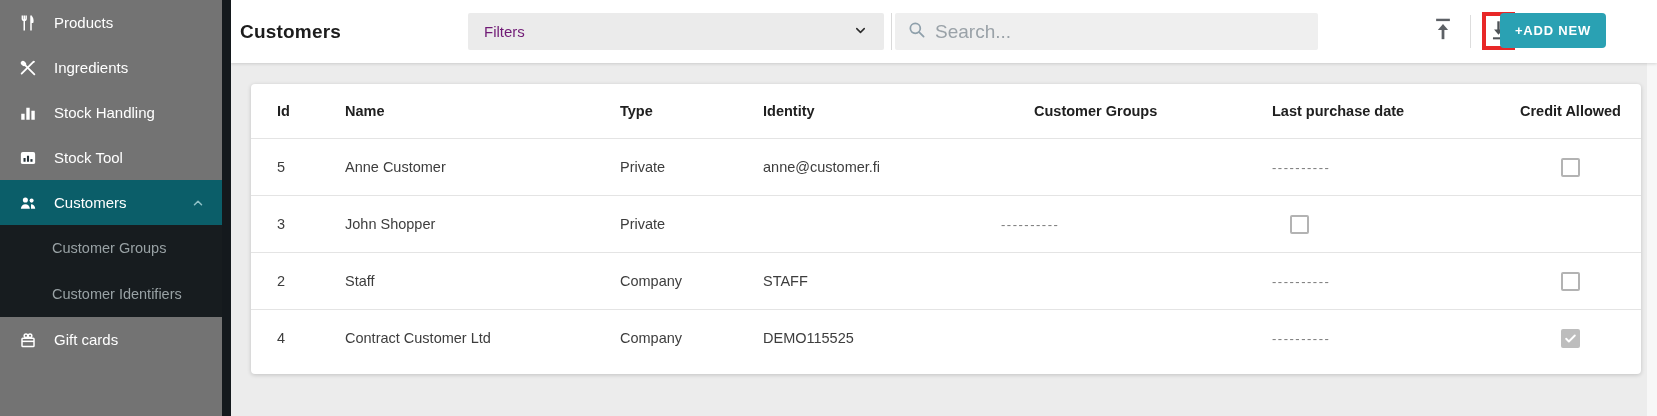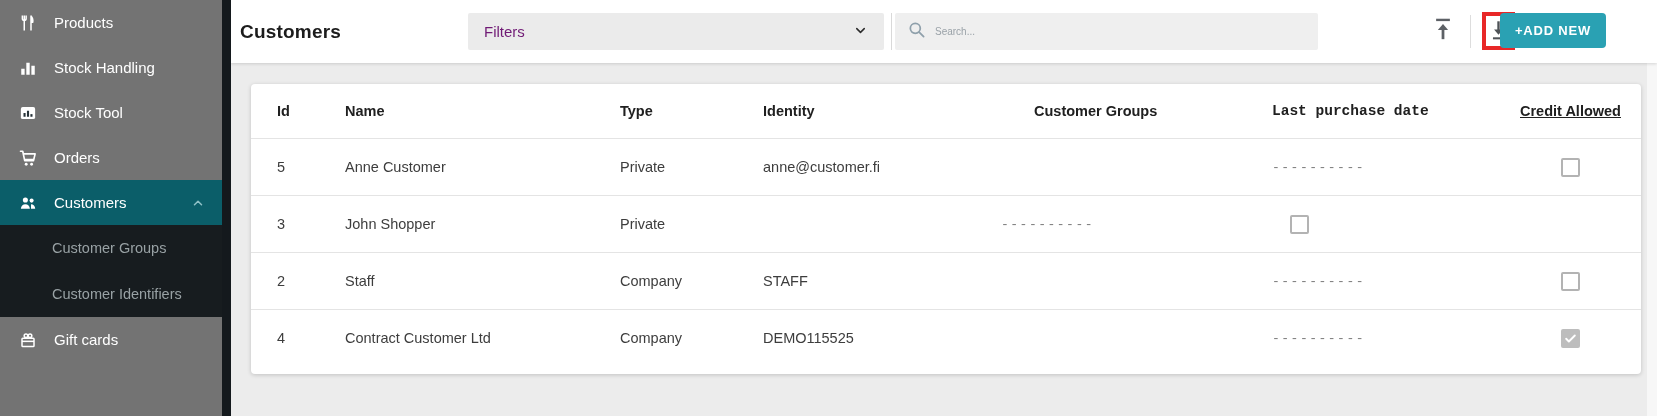--- a/index.html
+++ b/index.html
@@ -26,21 +26,21 @@
   .page-title { position:absolute; left:9px; top:50%; transform:translateY(-50%);
                 font-size:19px; font-weight:700; color:#1c1c1c; letter-spacing:.2px; }
   .filters { position:absolute; left:237px; top:13px; width:416px; height:37px; background:#ebebeb;
              border-radius:2px; display:flex; align-items:center; justify-content:space-between;
              padding:0 16px; font-size:15px; color:#701a75; cursor:pointer; }
   .vdiv { position:absolute; width:1px; background:#d9d9d9; }
   .vdiv1 { left:660px; top:13px; height:37px; }
   .vdiv2 { left:1239px; top:15px; height:33px; background:#dddddd; }
   .search { position:absolute; left:664px; top:13px; width:423px; height:37px; background:#efefef;
             border-radius:2px; display:flex; align-items:center; gap:9px; padding:0 12px; }
-  .search input { flex:1; border:0; background:transparent; outline:none; font-size:10px; color:#444444;
+  .search input { flex:1; border:0; background:transparent; outline:none; font-size:19px; color:#444444;
                   font-family:inherit; }
   .search input::placeholder { color:#9aa2a8; }
   .icon-btn { position:absolute; background:transparent; border:0; cursor:pointer; display:flex;
               align-items:center; justify-content:center; }
   .upload-btn { left:1196px; top:15px; width:32px; height:33px; }
   .red-box { position:absolute; left:1251px; top:12px; width:33px; height:38px;
              border:4px solid #e82727; background:#ffffff; display:flex; align-items:center;
              justify-content:center; }
   .download-btn { position:static; width:100%; height:100%; }
   .add-new { position:absolute; left:1269px; top:13px; width:106px; height:35px; background:#2aa1b3;
@@ -53,22 +53,22 @@
           border-radius:4px; box-shadow:0 1px 4px rgba(0,0,0,.18); padding-bottom:8px; }
   .tr { display:flex; align-items:center; height:57px; border-top:1px solid #e4e4e4;
         font-size:14.5px; color:#3d3d3d; }
   .thead-row { height:54px; border-top:0; font-weight:700; color:#202020; }
   .td { padding-right:10px; white-space:nowrap; overflow:hidden; }
   .c1 { width:94px;  padding-left:26px; }
   .c2 { width:275px; }
   .c3 { width:143px; }
   .c4 { width:271px; }
   .c5 { width:238px; }
-  .c6 { width:228px;font-family:Liberation Mono, monospace; }
-  .c7 { width:141px; display:flex; justify-content:center; padding-right:0;text-decoration:underline; }
+  .c6 { width:228px; }
+  .c7 { width:141px; display:flex; justify-content:center; padding-right:0; }
   .dashes { color:#7b7b7b; font-size:13px; letter-spacing:1.5px; }
   .cb { width:19px; height:19px; border:2px solid #b3b3b3; border-radius:2px; background:#ffffff;
         display:flex; align-items:center; justify-content:center; cursor:pointer; }
   .cb svg { display:none; }
   .cb.checked { background:#bdbdbd; border-color:#bdbdbd; }
   .cb.checked svg { display:block; }
 </style>
 </head>
 <body>
 
@@ -81,48 +81,48 @@
             <path d="M7 2v20" stroke="#fff" stroke-width="2"></path>
             <path d="M16 2v20" stroke="#fff" stroke-width="2"></path>
             <path d="M16 2c3.2 1.8 4.2 6.5 3 10h-3z" fill="#fff"></path>
           </svg>
       </span>
       <span>Products</span>
     </div>
     <div class="side-item">
       <span class="icn">
         <svg width="18" height="18" viewBox="0 0 24 24">
+            <ellipse cx="6" cy="6" rx="3" ry="4" transform="rotate(-45 6 6)" fill="#fff"></ellipse>
+            <path d="M7.5 7.5L20.5 20.5" stroke="#fff" stroke-width="2.4" stroke-linecap="round"></path>
+            <path d="M19.5 3.5L3.5 19.5" stroke="#fff" stroke-width="2.4" stroke-linecap="round"></path>
+            <path d="M19.5 3.5l1 1" stroke="#fff" stroke-width="2.4"></path>
+          </svg>
+      </span>
+      <span>Ingredients</span>
+    </div>
+    <div class="side-item">
+      <span class="icn">
+        <svg width="18" height="18" viewBox="0 0 24 24">
             <rect x="3" y="13" width="4.5" height="8" fill="#fff"></rect>
             <rect x="9.75" y="5" width="4.5" height="16" fill="#fff"></rect>
             <rect x="16.5" y="9" width="4.5" height="12" fill="#fff"></rect>
           </svg>
       </span>
       <span>Stock Handling</span>
     </div>
     <div class="side-item">
       <span class="icn">
         <svg width="18" height="18" viewBox="0 0 24 24">
             <rect x="2.5" y="4" width="19" height="16" rx="2.5" fill="#fff"></rect>
             <rect x="6" y="12" width="2.8" height="5" fill="#263238"></rect>
             <rect x="10.6" y="9" width="2.8" height="8" fill="#263238"></rect>
             <rect x="15.2" y="13.5" width="2.8" height="3.5" fill="#263238"></rect>
           </svg>
       </span>
       <span>Stock Tool</span>
-    </div>
-    <div class="side-item">
-      <span class="icn">
-        <svg width="18" height="18" viewBox="0 0 24 24">
-            <path d="M2 3h3l2.6 12.5h11.8" fill="none" stroke="#fff" stroke-width="2.2" stroke-linecap="round" stroke-linejoin="round"></path>
-            <path d="M6 6.5h15.5l-1.8 7.5H7.3" fill="none" stroke="#fff" stroke-width="2.2" stroke-linejoin="round"></path>
-            <circle cx="9.6" cy="20.3" r="1.9" fill="#fff"></circle>
-            <circle cx="16.8" cy="20.3" r="1.9" fill="#fff"></circle>
-          </svg>
-      </span>
-      <span>Orders</span>
     </div>
     <div class="side-item active">
       <span class="icn">
         <svg width="18" height="18" viewBox="0 0 24 24">
             <circle cx="8.5" cy="8" r="3.4" fill="#fff"></circle>
             <path d="M2.5 19.5c0-3.3 2.7-6 6-6s6 2.7 6 6z" fill="#fff"></path>
             <circle cx="16.8" cy="8.8" r="2.7" fill="#fff"></circle>
             <path d="M16 13.7c3.1 0 5.6 2.6 5.6 5.8h-5.6z" fill="#fff"></path>
           </svg>
       </span>

